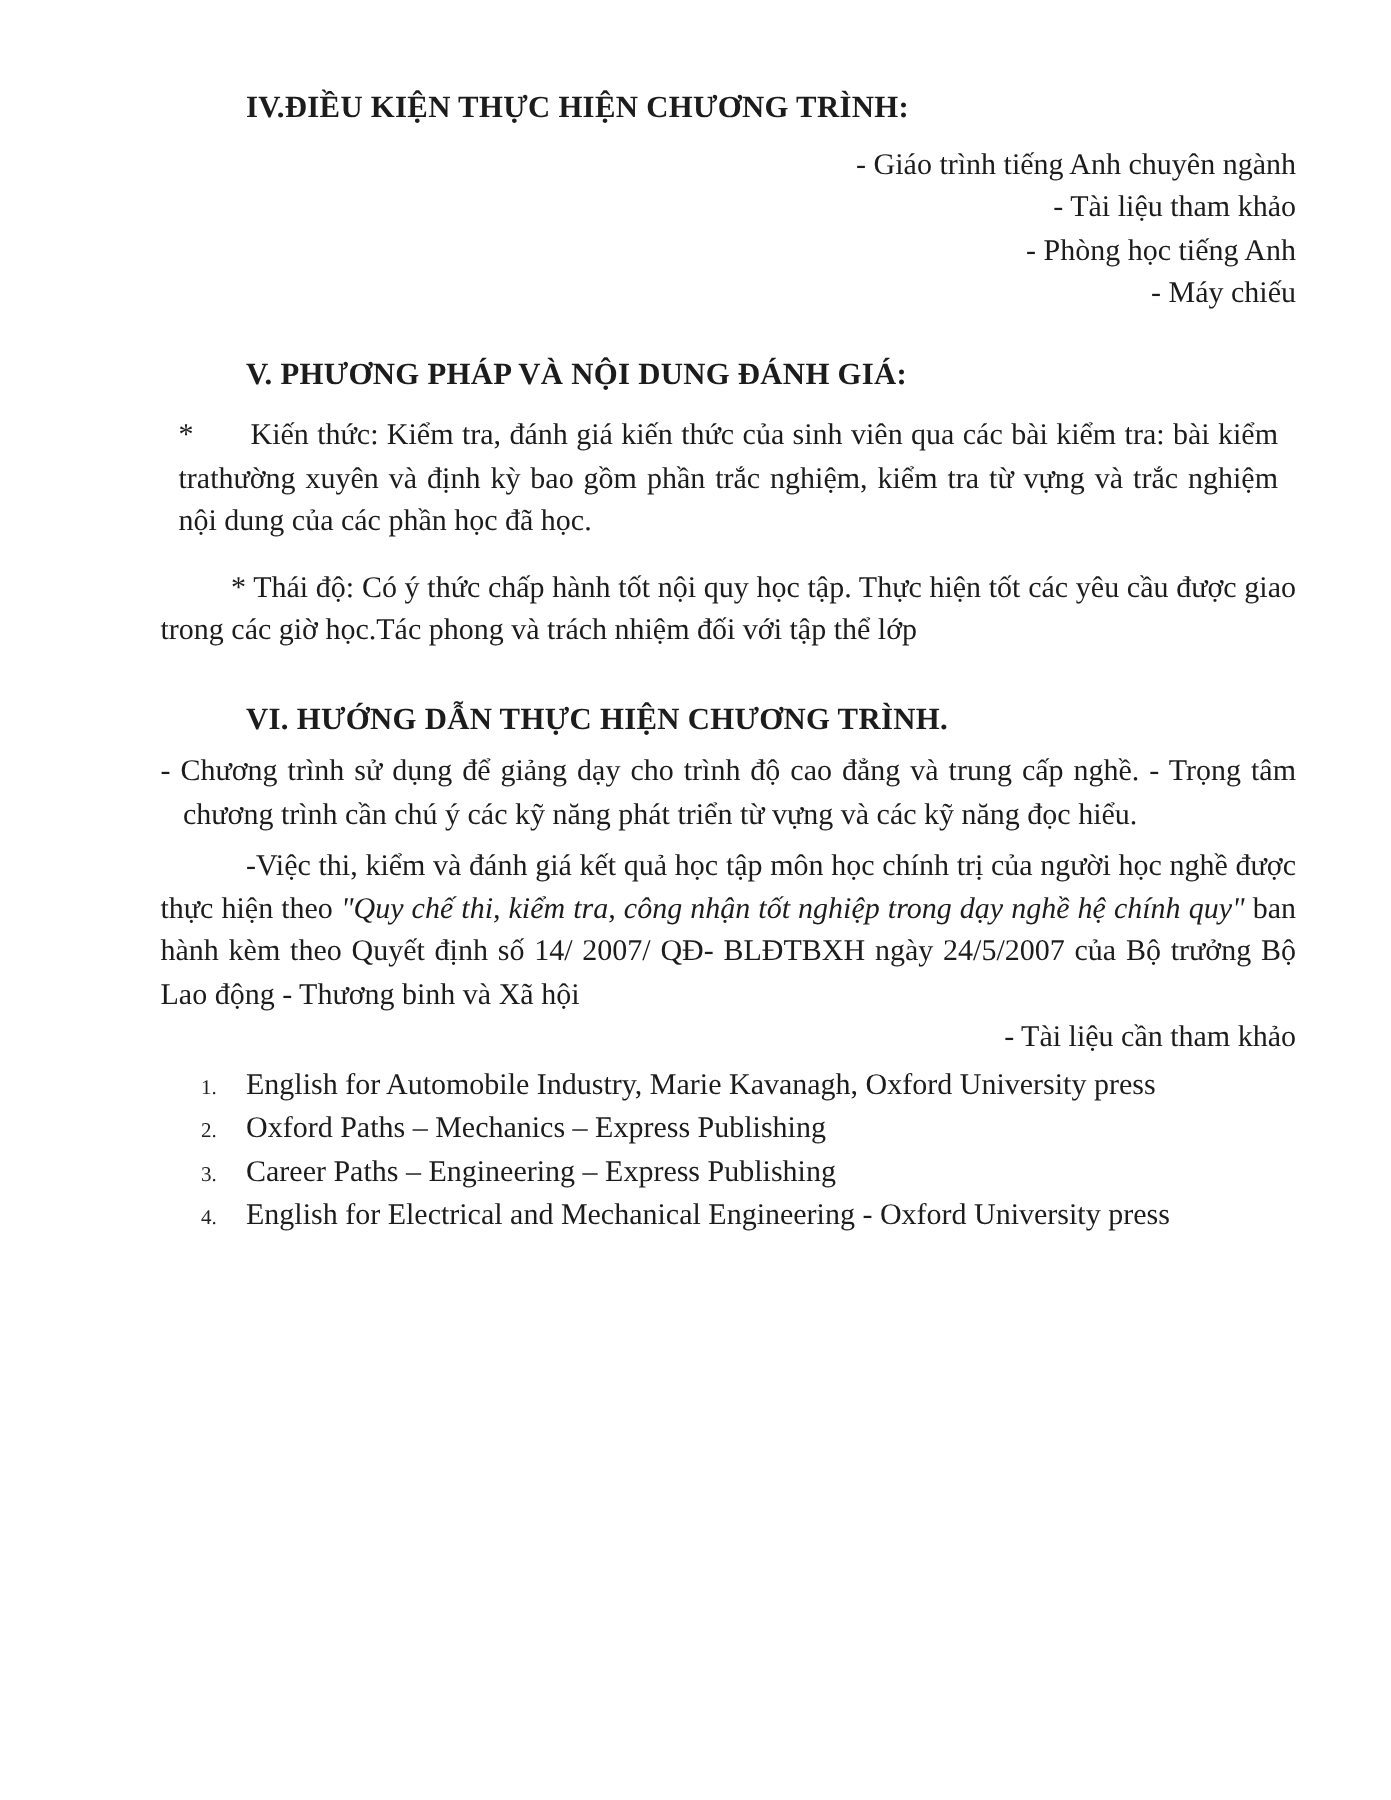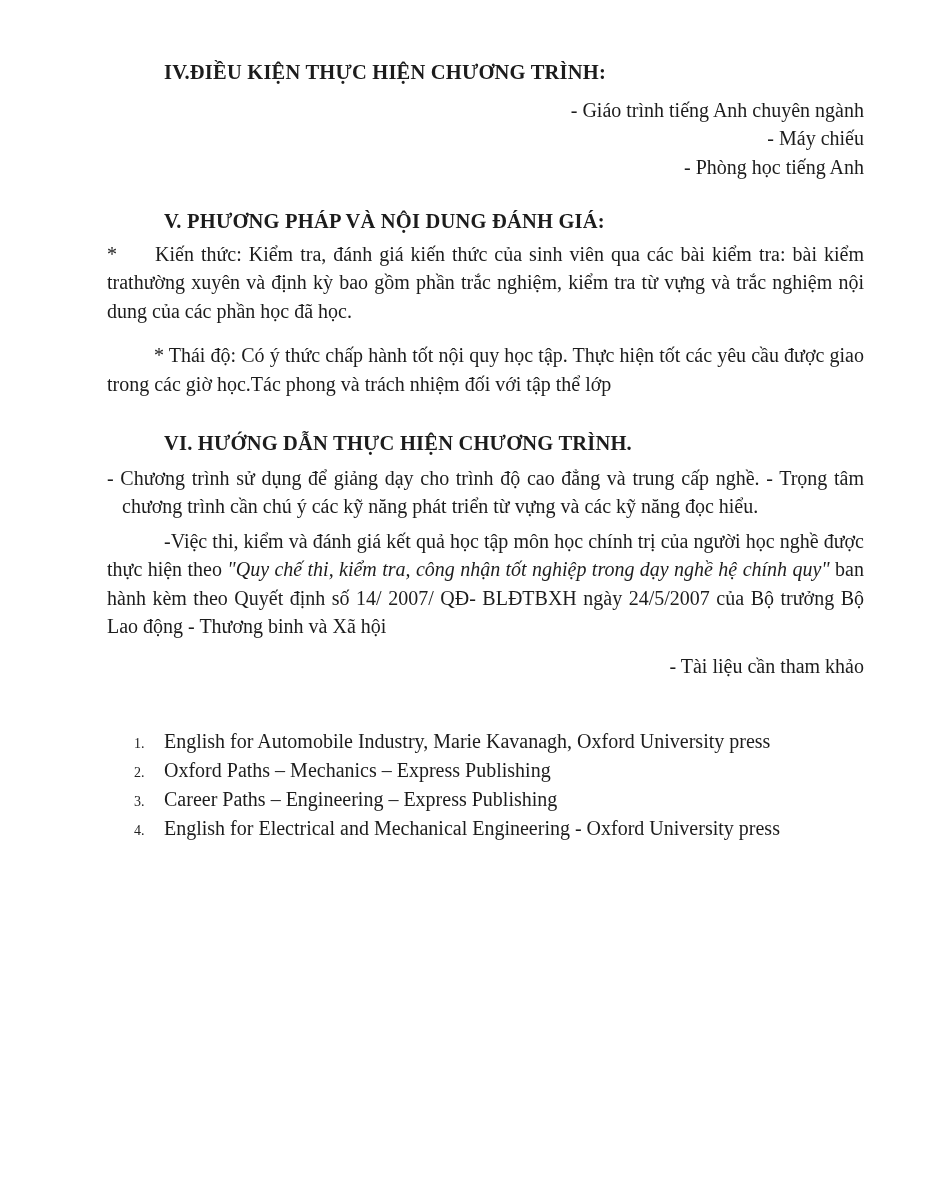--- a/index.html
+++ b/index.html
@@ -25,41 +25,41 @@
     font-size: 20.5px;
     text-indent: 57px;
     letter-spacing: 0.2px;
     white-space: nowrap;
   }
   .h4 { margin: 0 0 9px 0; }
   .h5 { margin: 26px 0 4px 0; }
   .h6 { margin: 31px 0 6px 0; }
   .line { white-space: nowrap; text-align: right; }
   .para { margin: 0; text-align: justify; }
-  .para-star { margin: 0; text-align: justify; }
+  .para-star { margin: 12px; text-align: justify; }
   .star { display: inline-block; width: 10px; }
   .tab { display: inline-block; width: 38px; }
   .indent57 { text-indent: 57px; }
   .indent47 { text-indent: 47px; }
   .mt6  { margin-top: 6px; }
   .mt8  { margin-top: 16px; }
-  .mt11 { margin-top: 11px; }
+  .mt11 { }
   .hang { padding-left: 15px; text-indent: -15px; text-align: justify; }
   .quote-italic { font-style: italic; }
   .ref-list { margin-top: 3px; }
   .ref-row { display: flex; align-items: baseline; height: 29px; }
   .ref-num {
     display: inline-block;
     margin-left: 27px;
     width: 30px;
     font-size: 14px;
     color: #222;
     flex: 0 0 auto;
   }
-  .ref-text { white-space: nowrap; margin-top: 44px; }
+  .ref-text { white-space: nowrap; }
   .page-number {
     position: absolute;
     left: 843px;
     top: 1104px;
     font-family: "Liberation Sans", "DejaVu Sans", sans-serif;
     font-size: 16px;
     color: #0f172a;
   }
   .footer-bar {
     position: absolute;
@@ -70,22 +70,23 @@
   }
 </style>
 </head>
 <body>
 
 <div class="page">
   <div class="column">
 
     <div class="heading h4">IV.ĐIỀU KIỆN THỰC HIỆN CHƯƠNG TRÌNH:</div>
     <div class="line">- Giáo trình tiếng Anh chuyên ngành</div>
+    <div class="line">- Tài liệu tham khảo</div>
+    <div class="line">- Phòng học tiếng Anh</div>
     <div class="line">- Máy chiếu</div>
-    <div class="line">- Phòng học tiếng Anh</div>
 
     <div class="heading h5">V. PHƯƠNG PHÁP VÀ NỘI DUNG ĐÁNH GIÁ:</div>
 
     <p class="para-star"><span class="star">*</span><span class="tab"></span><span>Kiến thức: Kiểm tra, đánh giá kiến thức của sinh viên qua các bài kiểm tra: bài kiểm trathường xuyên và định kỳ bao gồm phần trắc nghiệm, kiểm tra từ vựng và trắc nghiệm nội dung của các phần học đã học.</span></p>
 
 
 
     <p class="para indent47 mt8">* Thái độ: Có ý thức chấp hành tốt nội quy học tập. Thực hiện tốt các yêu cầu được giao trong các giờ học.Tác phong và trách nhiệm đối với tập thể lớp</p>
 
     <div class="heading h6">VI. HƯỚNG DẪN THỰC HIỆN CHƯƠNG TRÌNH.</div>

